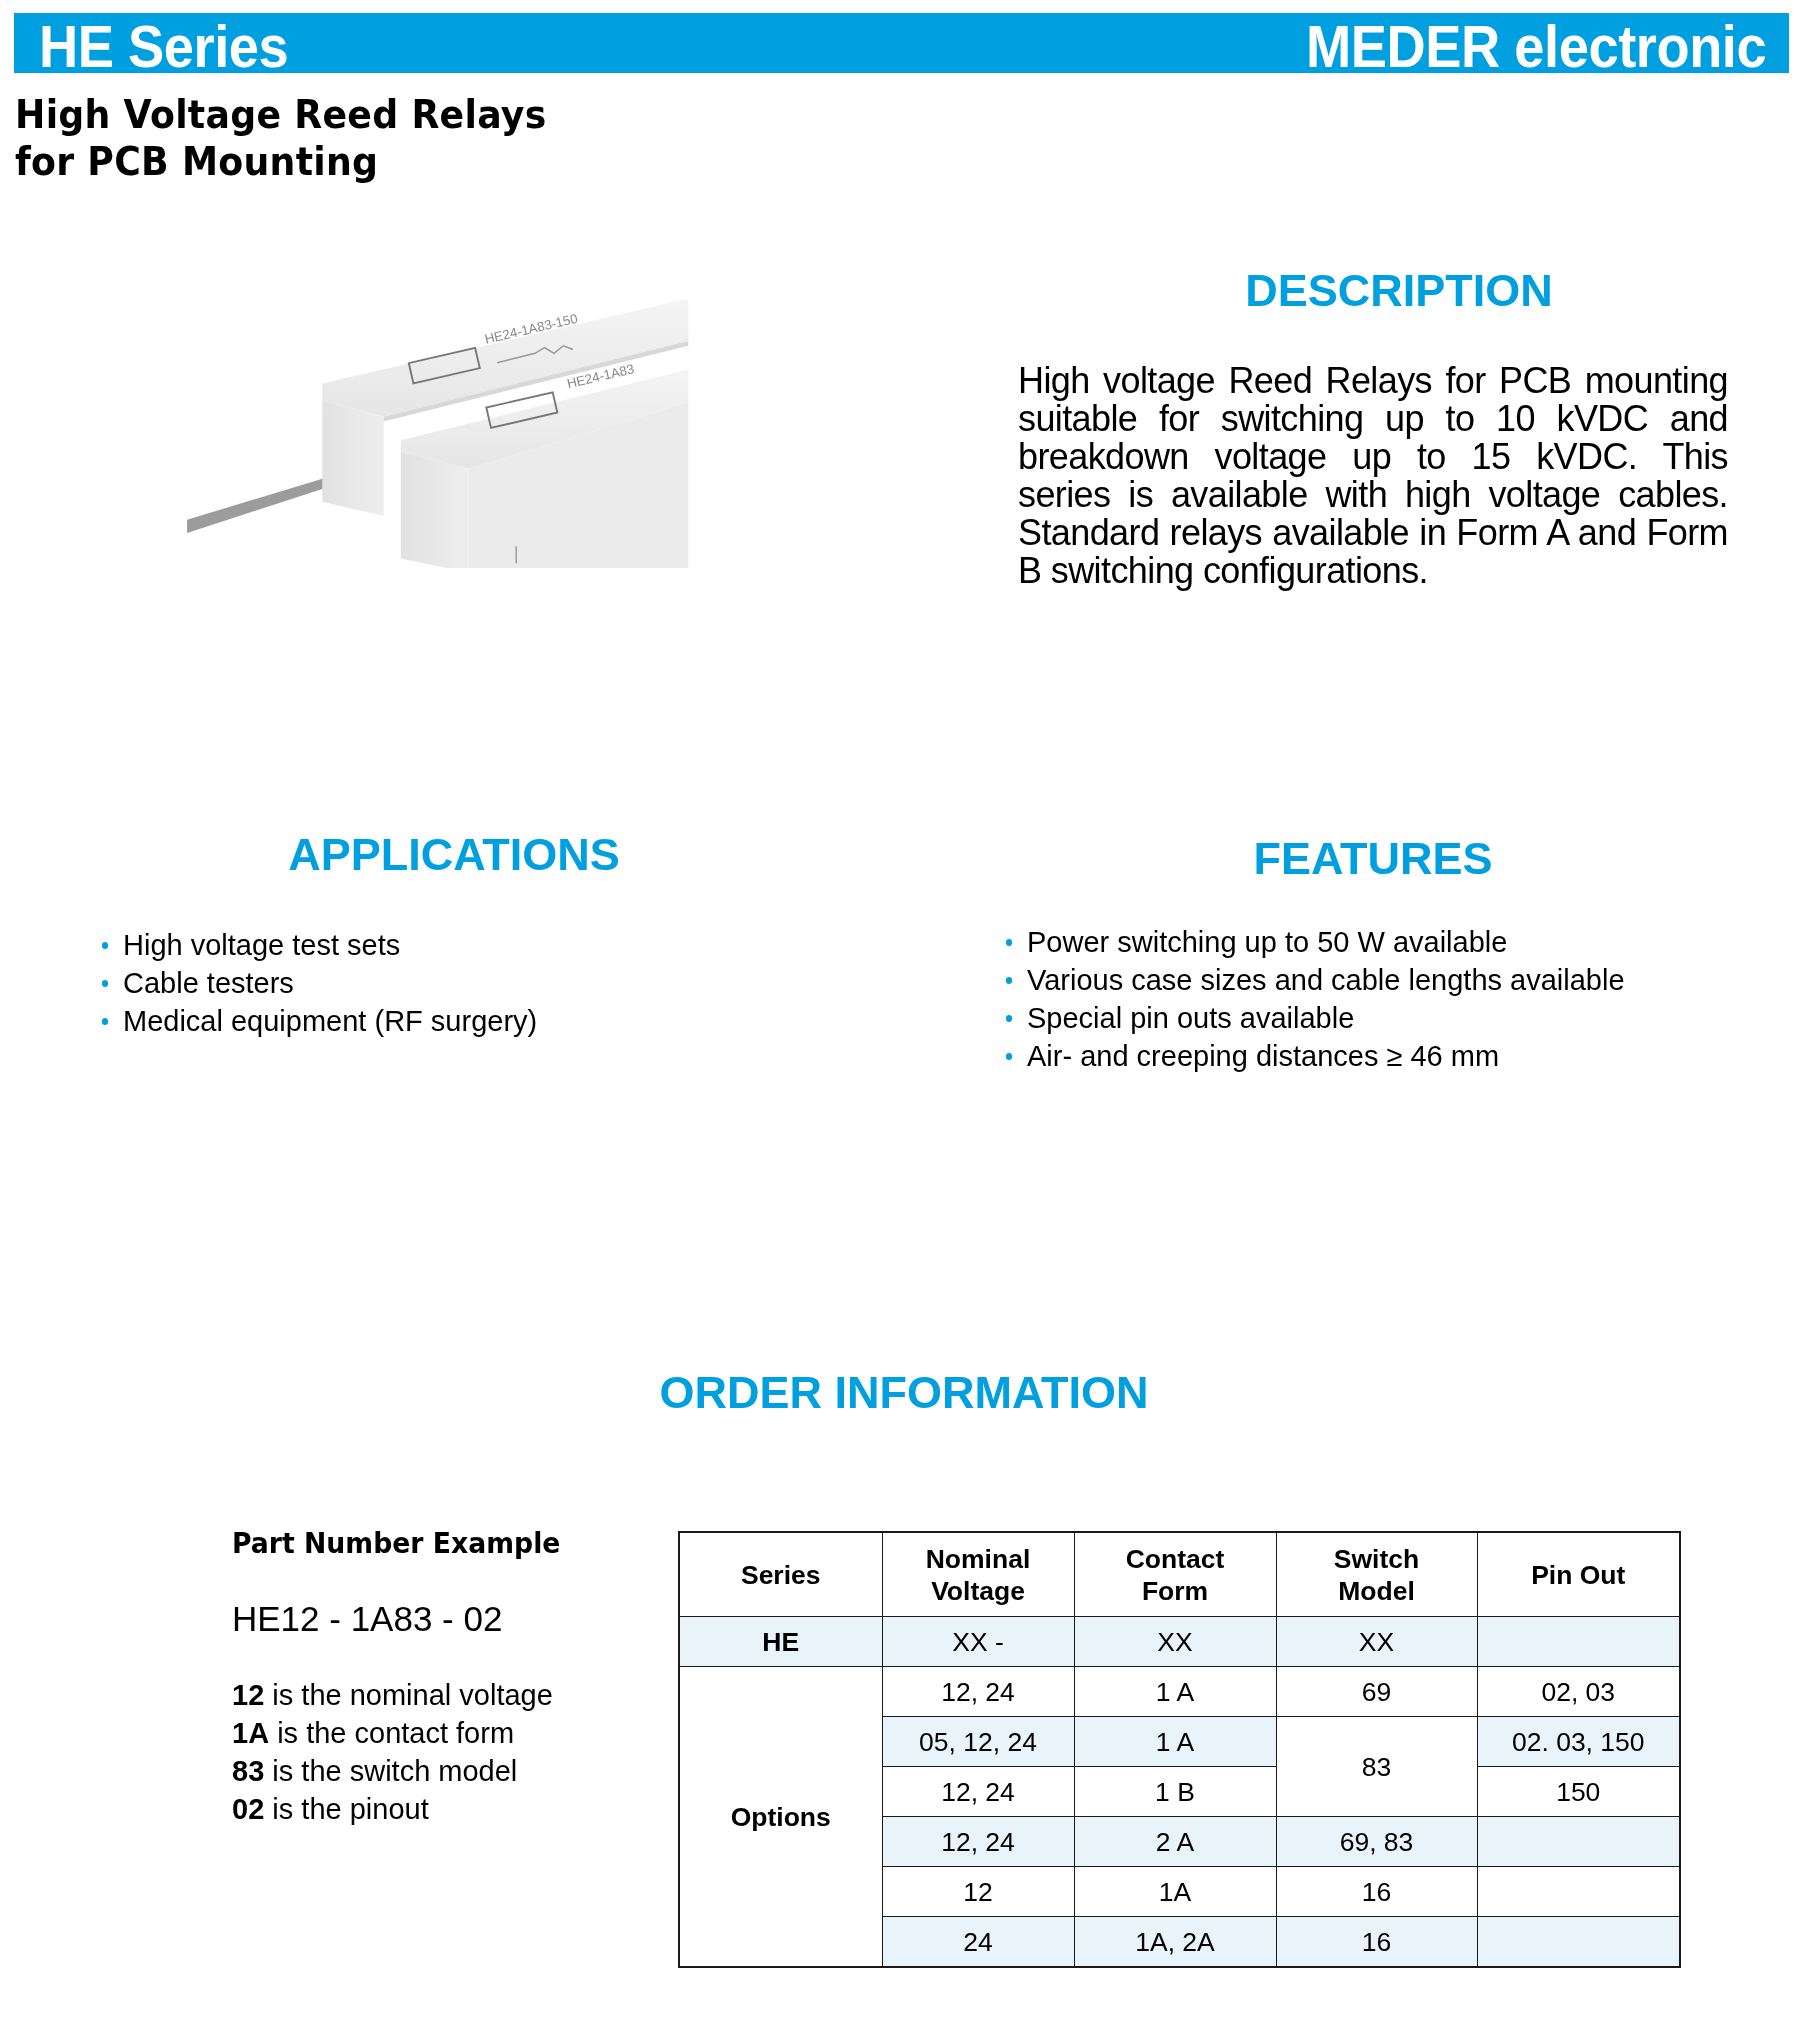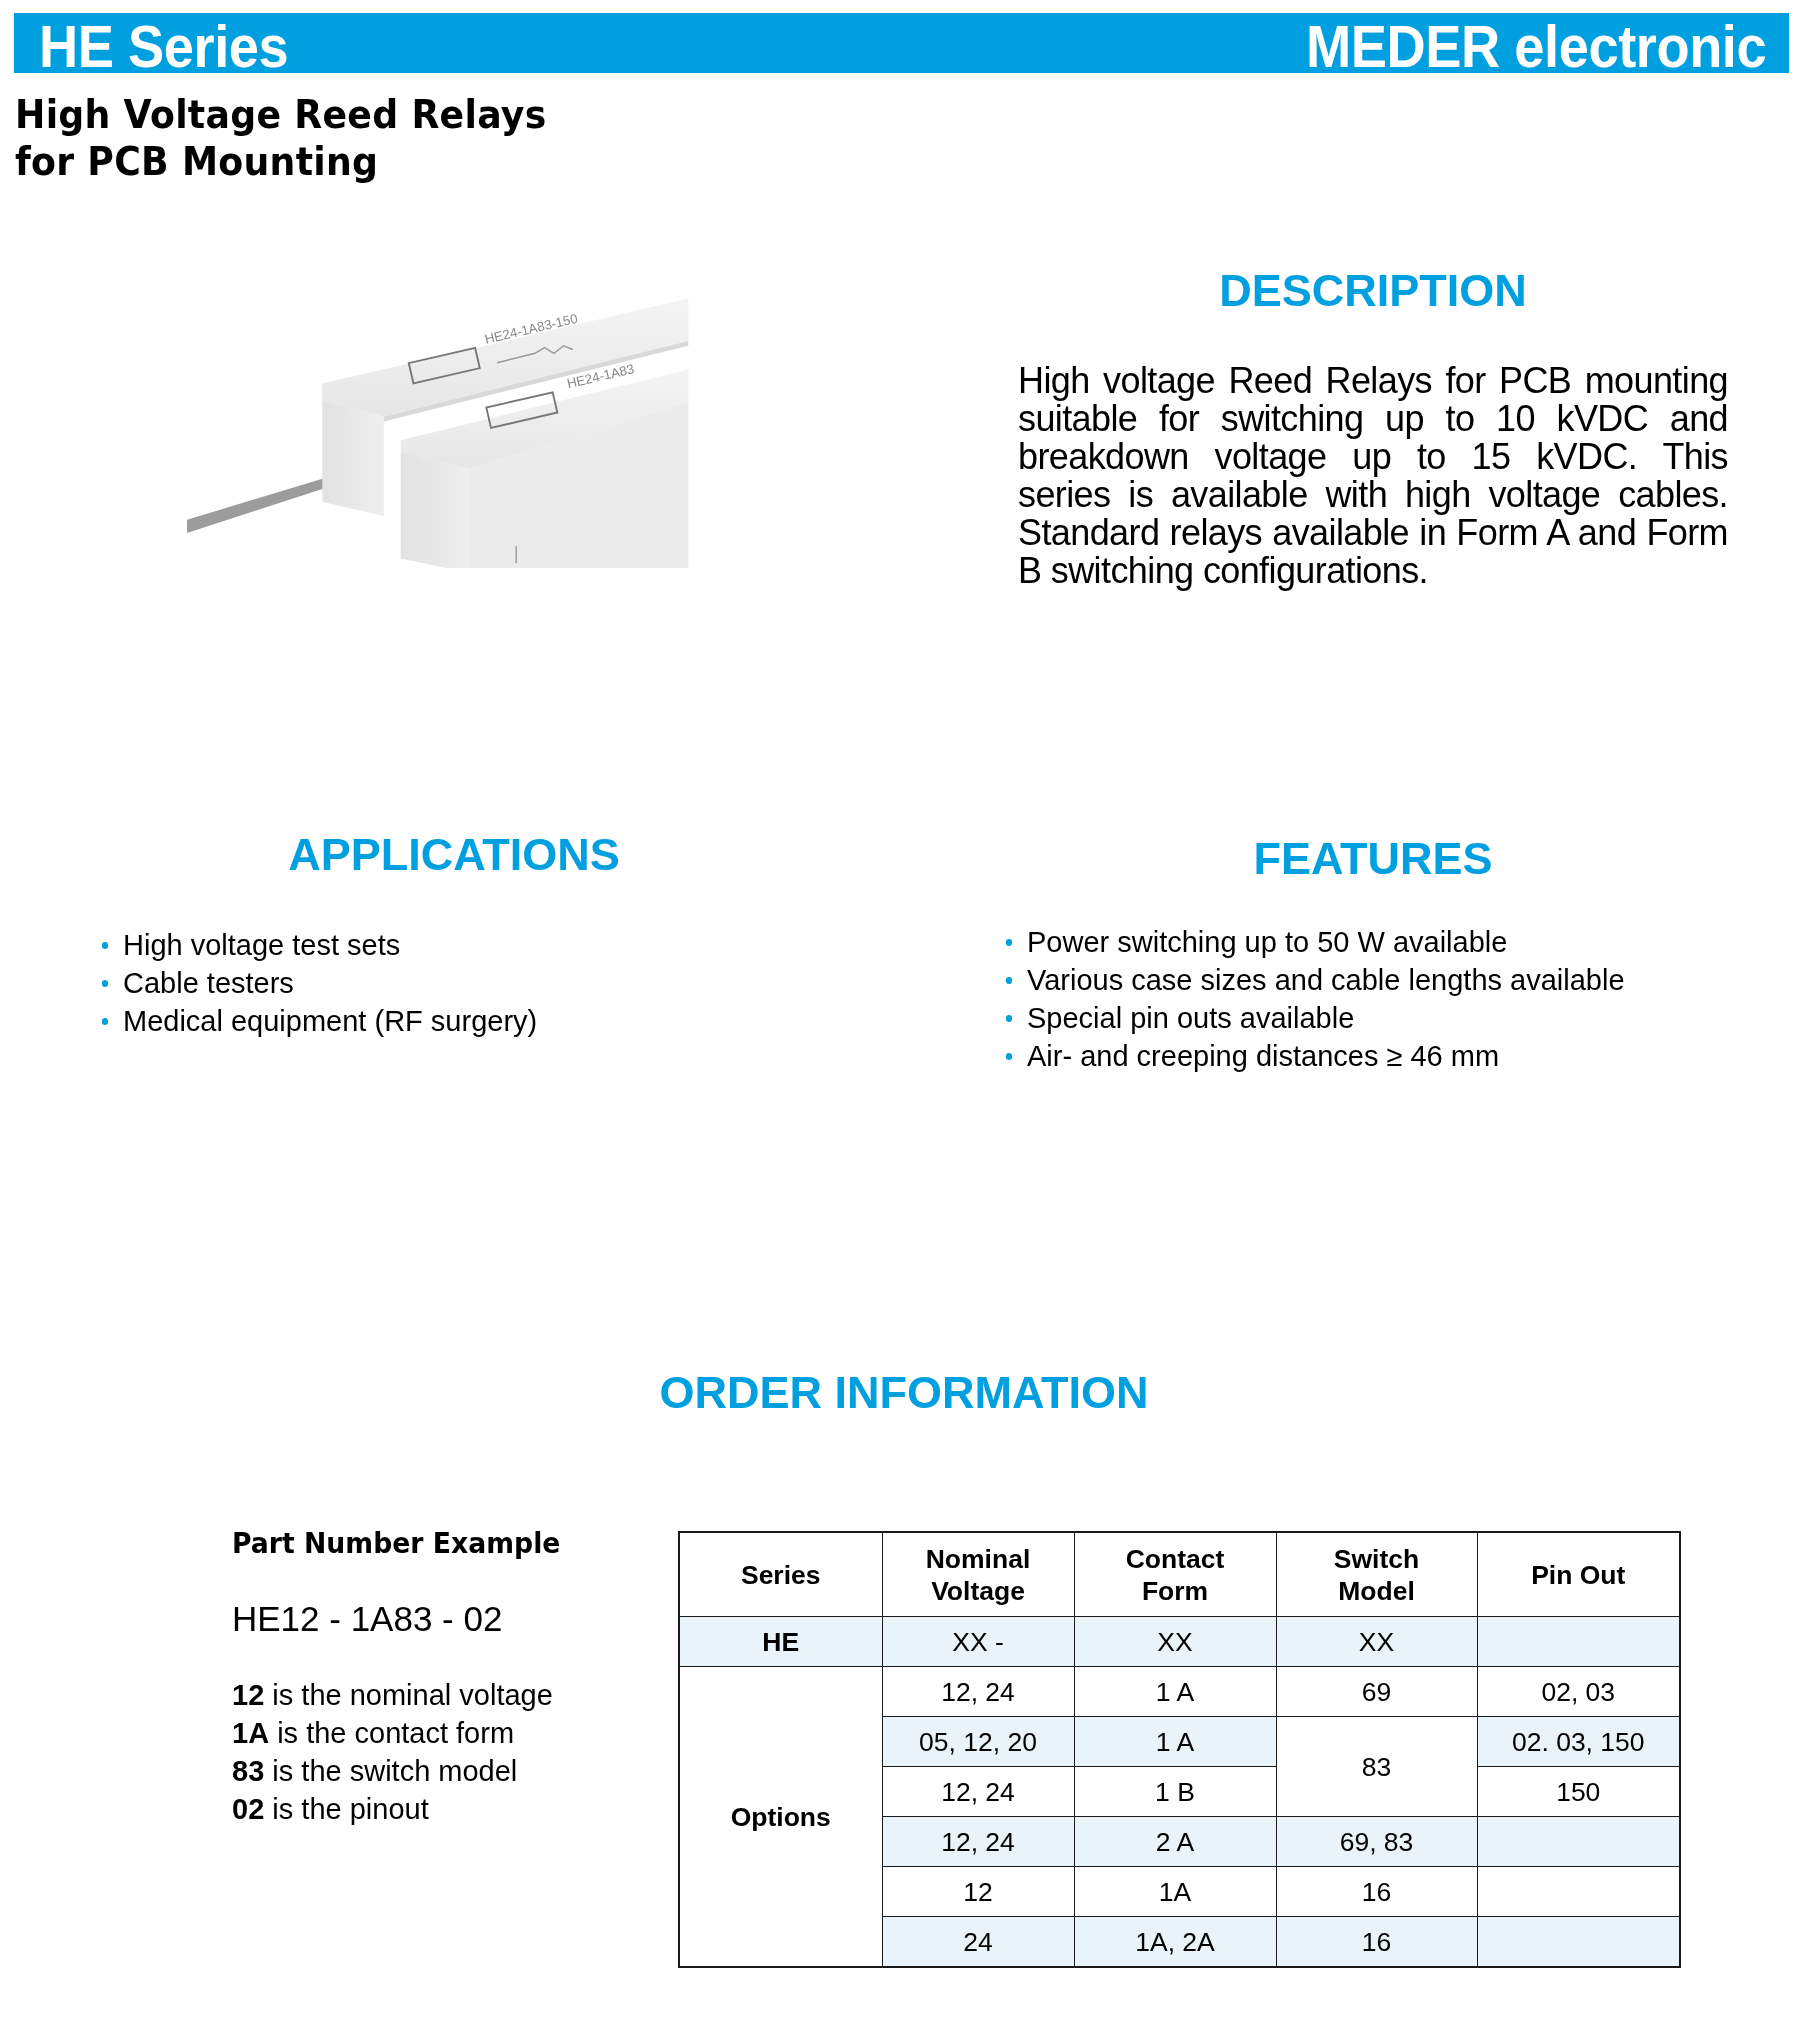--- a/index.html
+++ b/index.html
@@ -111,21 +111,21 @@
       <polygon points="228,160 532,85 532,120 300,190 228,172" fill="url(#topG)"></polygon>
       <polygon points="228,172 300,190 300,300 228,285" fill="url(#sideG)"></polygon>
       <polygon points="300,190 532,120 532,300 300,300" fill="#ebebeb"></polygon>
       <rect x="320" y="117" width="72" height="22" fill="none" stroke="#777" stroke-width="2" transform="rotate(-13 356 128)"></rect>
       <text x="405" y="105" font-size="14" fill="#888" font-family="Liberation Sans, sans-serif" transform="rotate(-13 405 105)">HE24-1A83</text>
       <line x1="350" y1="272" x2="350" y2="290" stroke="#999" stroke-width="1.5"></line>
     </g>
   </svg>
 </div>
 
-<div class="section-heading" style="left:1018px; top:265px; width:710px;">DESCRIPTION</div>
+<div class="section-heading" style="left:1044px; top:265px; width:710px;">DESCRIPTION</div>
 <div class="desc-text">High voltage Reed Relays for PCB mounting suitable for switching up to 10 kVDC and breakdown voltage up to 15 kVDC.  This series is available with high voltage cables.  Standard relays available in Form A and Form B switching configurations.</div>
 
 <div class="section-heading" style="left:151px; top:829px; width:606px;">APPLICATIONS</div>
 <ul class="bullets" style="left:100px; top:926px;">
   <li><span class="dot"></span><span>High voltage test sets</span></li>
   <li><span class="dot"></span><span>Cable testers</span></li>
   <li><span class="dot"></span><span>Medical equipment (RF surgery)</span></li>
 </ul>
 
 <div class="section-heading" style="left:1018px; top:833px; width:710px;">FEATURES</div>
@@ -176,21 +176,21 @@
     <td></td>
   </tr>
   <tr class="white">
     <td rowspan="6" class="bold white">Options</td>
     <td>12, 24</td>
     <td>1 A</td>
     <td>69</td>
     <td>02, 03</td>
   </tr>
   <tr class="shade">
-    <td>05, 12, 20</td>
+    <td>05, 12, 24</td>
     <td>1 A</td>
     <td rowspan="2" class="white">83</td>
     <td>02. 03, 150</td>
   </tr>
   <tr class="white">
     <td>12, 24</td>
     <td>1 B</td>
     <td>150</td>
   </tr>
   <tr class="shade">

